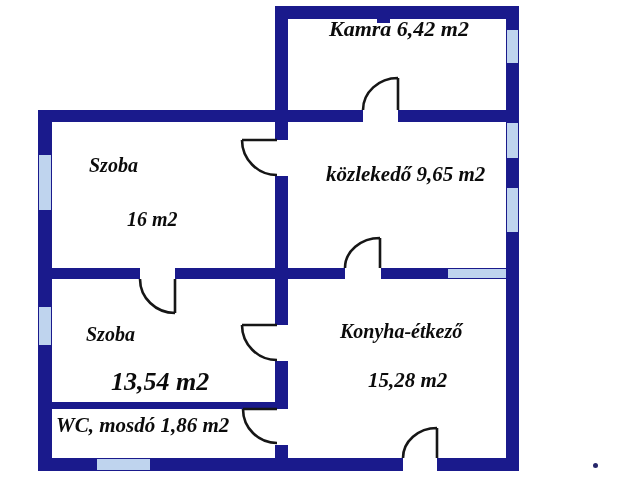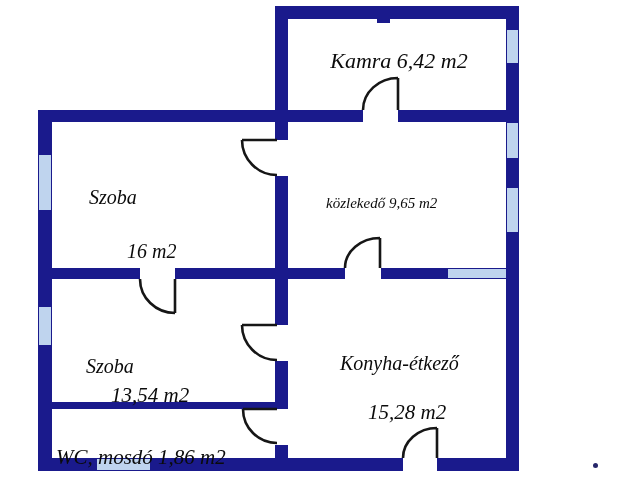--- a/index.html
+++ b/index.html
@@ -1,20 +1,20 @@
 <!DOCTYPE html>
 <html style="--wall: #1a1a8c; --window: #bfd4ee; --door: #161616; --background: #ffffff; --text: #0b0b0b;"><head>
 <meta charset="utf-8">
 <style>
   html,body{margin:0;padding:0;background:#fff;}
   .stage{position:relative;width:640px;height:480px;background:var(--background,#ffffff);overflow:hidden;}
   .wall{position:absolute;background:var(--wall,#1a1a8c);}
   .win{position:absolute;background:var(--window,#bfd4ee);}
-  .lbl{position:absolute;font-family:"Liberation Serif",serif;font-style:italic;font-weight:400;
-       color:var(--text,#0b0b0b);white-space:nowrap;line-height:1.1;margin-top:32px;}
+  .lbl{position:absolute;font-family:"Liberation Serif",serif;font-style:italic;font-weight:700;
+       color:var(--text,#0b0b0b);white-space:nowrap;line-height:1.1;}
   .doors{position:absolute;left:0;top:0;pointer-events:none;}
   .door{fill:none;stroke:var(--door,#161616);stroke-width:2.6;}
   .dot{position:absolute;width:5px;height:5px;border-radius:50%;background:#26266a;}
 </style>
 </head>
 <body>
 
 <div class="stage">
 
   <div class="wall" style="left:275px;top:6px;width:244px;height:13px"></div>
@@ -55,24 +55,24 @@
     <path class="door" d="M277 325 L242 325 M242 325 A35 35 0 0 0 277 360"></path>
     <path class="door" d="M277 409 L243 409 M243 409 A34 34 0 0 0 277 443"></path>
     <path class="door" d="M437 428 L437 458 M403 458 A34 30 0 0 1 437 428"></path>
   </svg>
 
   <div class="lbl" style="left:288px;top:17px;width:222px;text-align:center;font-size:22px">Kamra 6,42 m2</div>
 
   <div class="lbl" style="left:89px;top:154px;font-size:20px">Szoba</div>
   <div class="lbl" style="left:127px;top:208px;font-size:20px">16 m2</div>
 
-  <div class="lbl" style="left:326px;top:163px;font-size:15px">közlekedő 9,65 m2</div>
+  <div class="lbl" style="left:326px;top:163px;font-size:21px">közlekedő 9,65 m2</div>
 
   <div class="lbl" style="left:86px;top:323px;font-size:20px">Szoba</div>
-  <div class="lbl" style="left:111px;top:352px;font-size:21px">13,54 m2</div>
+  <div class="lbl" style="left:111px;top:368px;font-size:26px">13,54 m2</div>
 
   <div class="lbl" style="left:340px;top:320px;font-size:20px">Konyha-étkező</div>
   <div class="lbl" style="left:368px;top:369px;font-size:21px">15,28 m2</div>
 
   <div class="lbl" style="left:56px;top:414px;font-size:21px">WC, mosdó 1,86 m2</div>
 
   <div class="dot" style="left:593px;top:463px"></div>
 
 </div>
 

